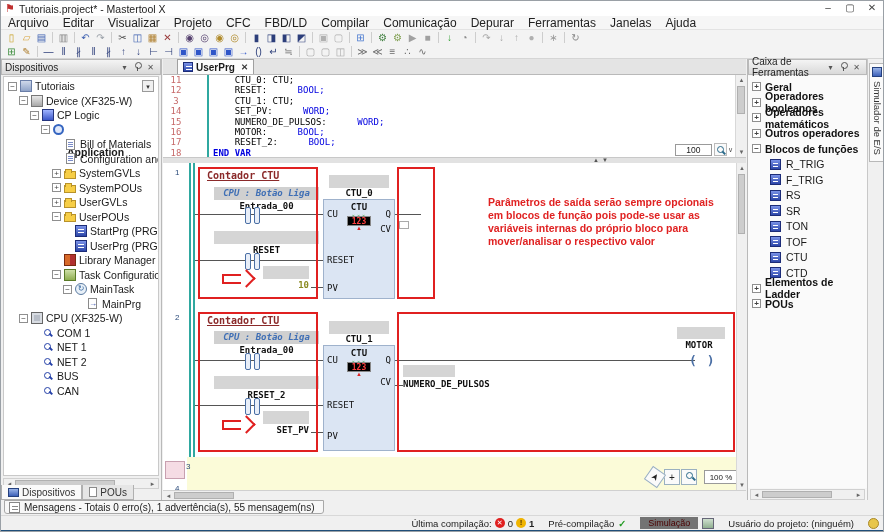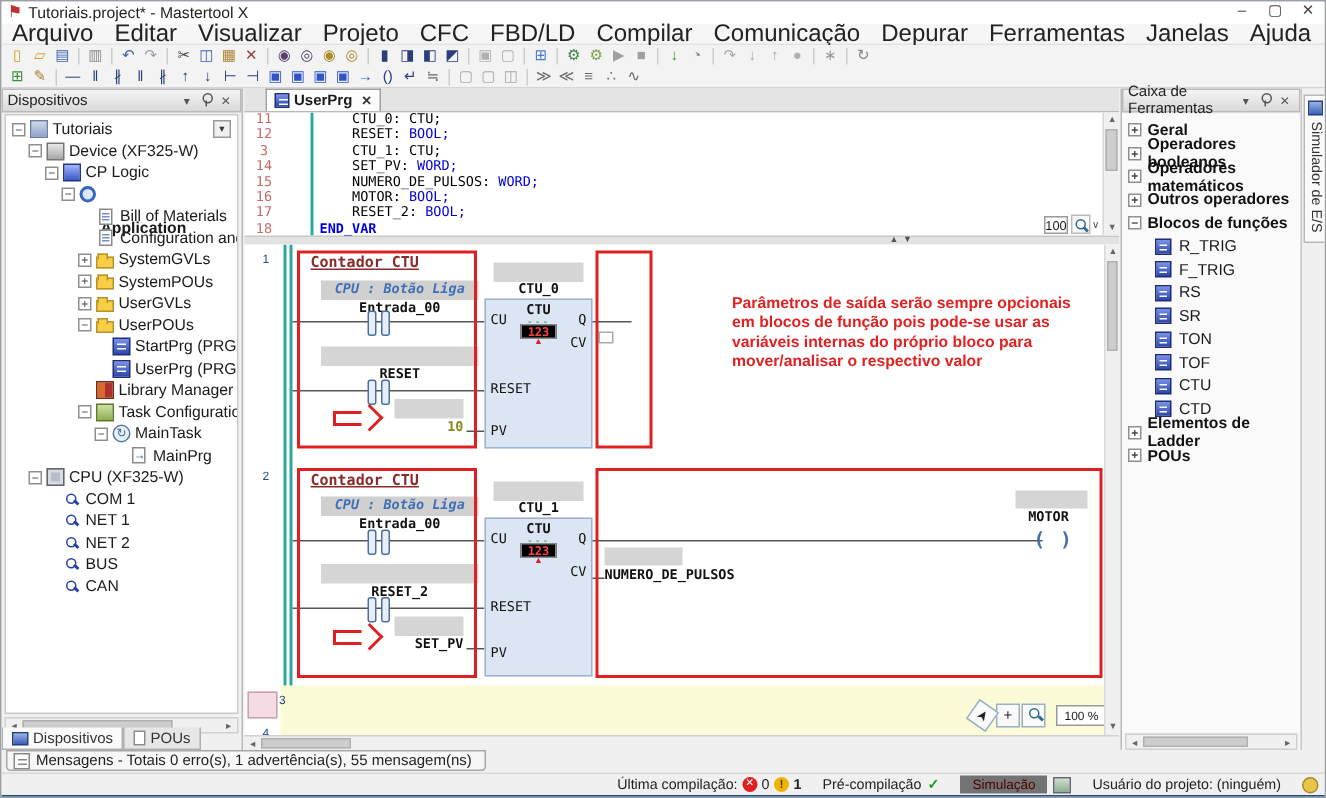--- a/index.html
+++ b/index.html
@@ -12,21 +12,21 @@
   .titlebar { position:absolute; left:0; top:0; width:884px; height:15px; background:#fff;
               display:flex; align-items:center; padding-left:4px; }
   .app-flag { color:#c03030; font-size:11px; margin-right:4px; line-height:11px; }
   .title-text { font-size:10.5px; color:#222; }
   .winbtns { position:absolute; right:2px; top:0; display:flex; }
   .winbtn { width:22px; height:14px; text-align:center; font-size:10px; color:#444; cursor:default; line-height:14px; }
 
   
   .menubar { position:absolute; left:0; top:15px; width:884px; height:14px; background:#f6f6f6;
              display:flex; align-items:center; border-bottom:1px solid #e3e3e3; }
-  .menu-item { padding:0 7px; font-size:16px; color:#222; line-height:14px; }
+  .menu-item { padding:0 7px; font-size:12px; color:#222; line-height:14px; }
 
   
   .toolbar { position:absolute; left:0; top:29px; width:884px; height:29px; background:#f3f3f3;
              border-bottom:1px solid #d5d5d5; }
   .tb-row { height:14px; display:flex; align-items:center; padding-left:3px; }
   .tbi { width:15px; height:13px; text-align:center; font-size:10px; line-height:13px; display:inline-block; }
   .tbsep { width:1px; height:11px; background:#cdcdcd; margin:0 3px; }
 
   
   .left-panel { position:absolute; left:0; top:58px; width:161px; height:441px; background:#f0f0f0;
@@ -94,28 +94,28 @@
              display:flex; align-items:center; padding:0 5px; font-size:10px; font-weight:bold; }
   .doc-tab .ti-prg { width:10px; height:10px; margin-right:3px; }
   .doc-tab .closex { margin-left:6px; font-size:8.5px; font-weight:bold; color:#333; }
 
   .code-area { position:absolute; left:0; top:16px; width:583px; height:83px; background:#fff;
                border-bottom:1px solid #c8c8c8; overflow:hidden; }
   .code-gutter-line { position:absolute; left:44px; top:0; bottom:0; width:2px; background:#2fa8a0; }
   .crow { display:flex; height:10.4px; font-family:"DejaVu Sans Mono",monospace; font-size:9px; line-height:10.4px; }
   .lnum { width:36px; text-align:center; padding-right:10px; color:#c76a6a; flex:none; }
   .ctext { white-space:pre; padding-left:14px; color:#000; }
-  .ctext .kw { color:#0000e0; }
+  .ctext .kw { color:#0000e0;margin-left:25px; }
   .ctext .kw2 { color:#0000e0; font-weight:bold; }
   .code-vscroll { position:absolute; right:0; top:0; bottom:0; width:11px; background:#f0f0f0; border-left:1px solid #d8d8d8; }
   .vs-up,.vs-dn { position:absolute; left:0; width:11px; height:10px; font-size:6px; text-align:center; color:#666; line-height:10px; }
   .vs-up{top:0;} .vs-dn{bottom:0;}
   .vs-thumb { position:absolute; left:1px; width:8px; background:#cdcdcd; border:1px solid #b0b0b0; }
   .code-zoom { position:absolute; right:13px; bottom:1px; display:flex; align-items:center; }
-  .zoom-box { width:16px; height:12px; border:1px solid #9a9a9a; background:#fff; font-size:8.5px;
+  .zoom-box { width:37px; height:12px; border:1px solid #9a9a9a; background:#fff; font-size:8.5px;
               text-align:center; line-height:11px; }
   .mag { position:relative; width:13px; height:13px; display:inline-block; background:#fafafa; border:1px solid #bbb; margin-left:2px; }
   .mag::before { content:""; position:absolute; left:2px; top:2px; width:5px; height:5px; border:1.5px solid #2a6a8a; border-radius:50%; }
   .mag::after { content:""; position:absolute; left:7.5px; top:7.5px; width:4px; height:1.5px; background:#2a6a8a; transform:rotate(45deg); }
   .chev { font-size:7px; color:#555; margin-left:1px; }
 
   .splitter { position:absolute; left:0; top:99px; width:583px; height:5px; background:#e2e2e2; }
   .split-btns { position:absolute; left:430px; top:-1px; font-size:6px; color:#555; letter-spacing:3px; }
 
   

